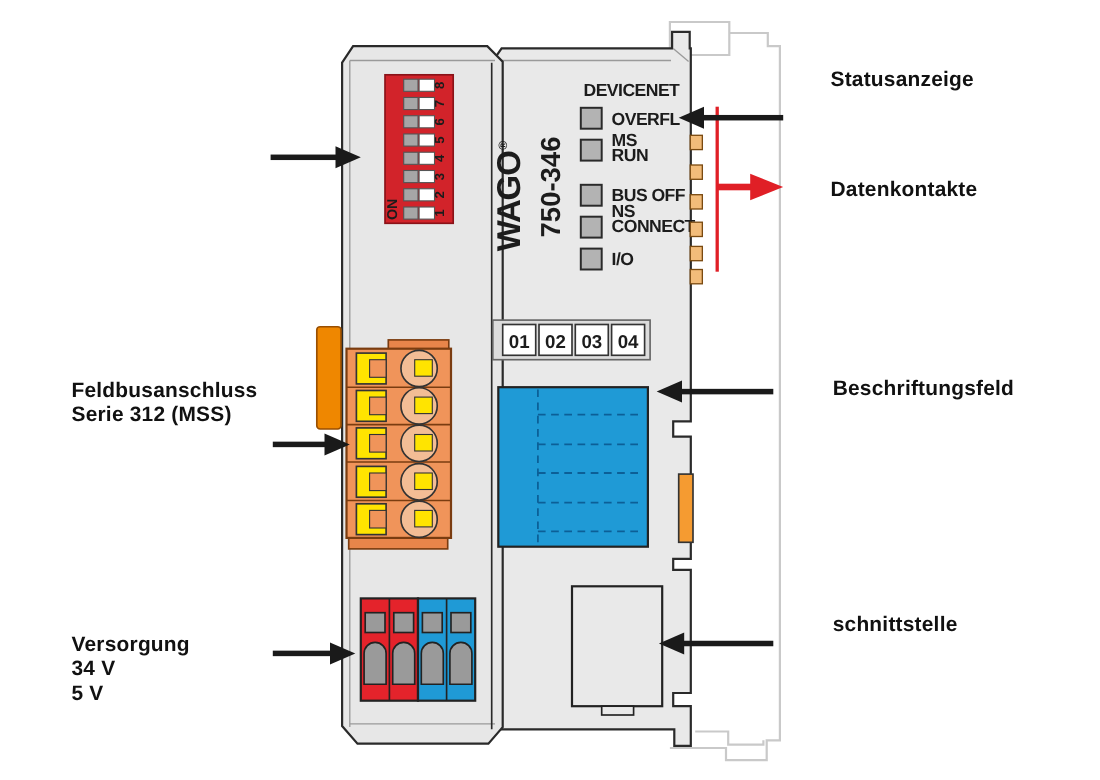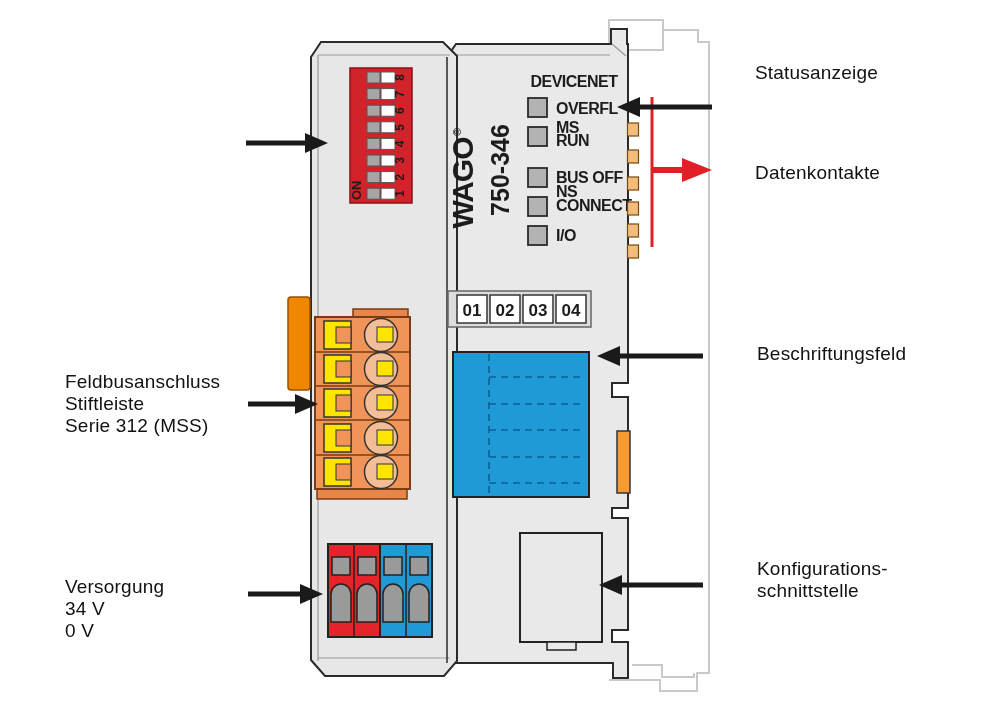--- a/index.html
+++ b/index.html
@@ -1,19 +1,19 @@
 <!DOCTYPE html>
 <html><head>
 <meta charset="utf-8">
 <style>
   html,body{margin:0;padding:0;background:#fff;}
   #canvas{position:relative;width:1000px;height:709px;background:#fff;overflow:hidden;
           font-family:"Liberation Sans",sans-serif;}
   svg{position:absolute;left:0;top:0;}
-  .callout{position:absolute;font-weight:normal;font-size:19px;line-height:22px;color:#111;
+  .callout{position:absolute;font-weight:bold;font-size:19px;line-height:22px;color:#111;
            white-space:nowrap;letter-spacing:.2px;}
   .svgtext{font-family:"Liberation Sans",sans-serif;font-weight:bold;fill:#1c1c1c;}
 </style>
 </head>
 <body>
 
 <div id="canvas">
 
 <svg width="1000" height="709" viewBox="0 0 1000 709">
 
@@ -248,38 +248,36 @@
       <rect x="618" y="353.5" width="85" height="5"></rect>
           <polygon points="620,346 620,366 597,356"></polygon>
     </g>
     <g>
       <rect x="620" y="582.5" width="83" height="5"></rect>
           <polygon points="622,575 622,595 599,585"></polygon>
     </g>
   </g>
 </svg>
 
-<div class="callout" style="left:65px;top:371px">
+<div class="callout" style="left:65px;top:345px">
   <div>Feldbusanschluss</div>
-  <div>Stiftleiste</div>
   <div>Serie 312 (MSS)</div>
 </div>
 <div class="callout" style="left:65px;top:576px">
   <div>Versorgung</div>
   <div>34 V</div>
-  <div>0 V</div>
+  <div>5 V</div>
 </div>
 
 <div class="callout" style="left:755px;top:62px">
   <div>Statusanzeige</div>
 </div>
 <div class="callout" style="left:755px;top:162px">
   <div>Datenkontakte</div>
 </div>
 <div class="callout" style="left:757px;top:343px">
   <div>Beschriftungsfeld</div>
 </div>
 <div class="callout" style="left:757px;top:558px">
-  <div>Konfigurations-</div>
   <div>schnittstelle</div>
 </div>
 
 </div>
 
 </body></html>

